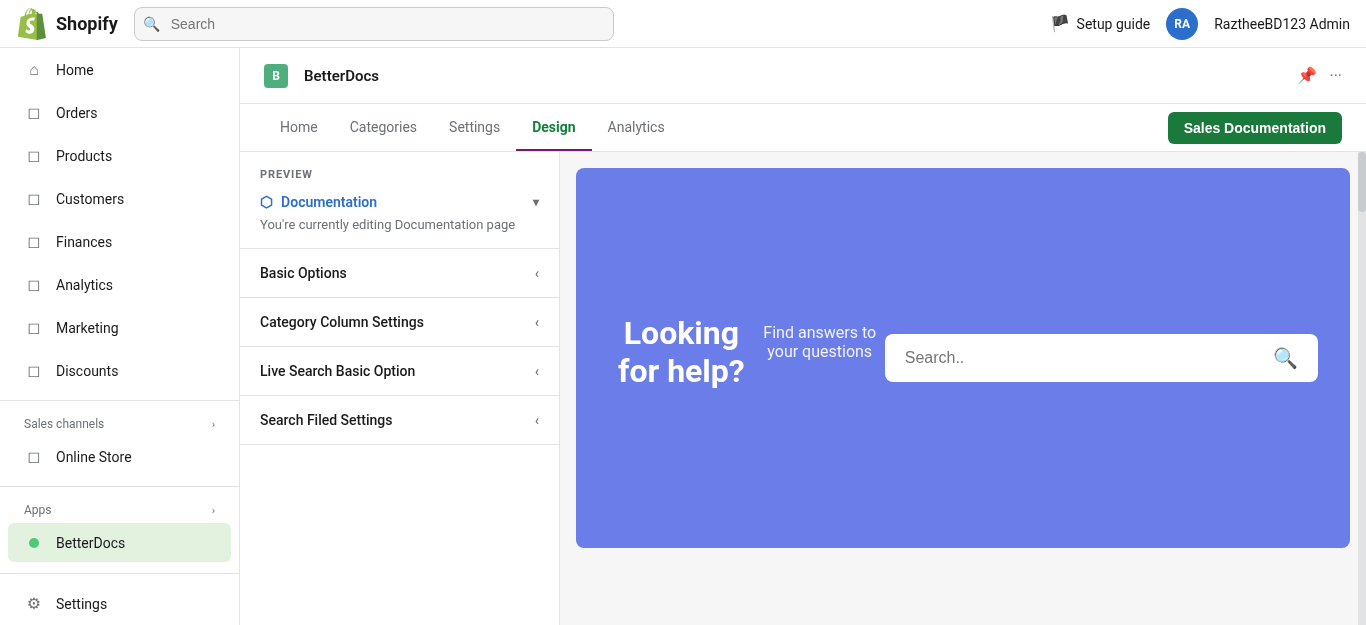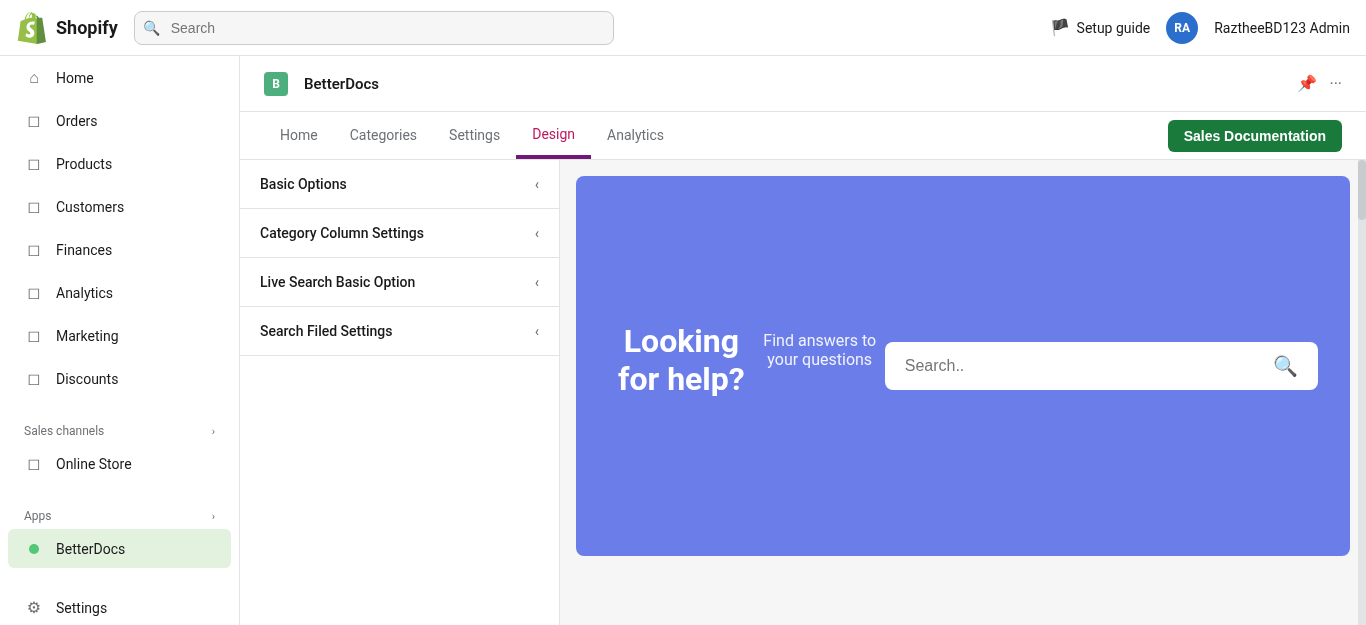--- a/index.html
+++ b/index.html
@@ -2,21 +2,21 @@
 <html><head>
   <meta charset="utf-8">
   <style>
     * { box-sizing: border-box; margin: 0; padding: 0; }
     body { font-family: -apple-system, BlinkMacSystemFont, 'Segoe UI', Roboto, sans-serif; background: #f6f6f7; display: flex; flex-direction: column; height: 625px; overflow: hidden; }
 
     
     .top-nav {
       background: #fff;
       border-bottom: 1px solid #e1e3e5;
-      height: 56px;
+      height: 48px;
       display: flex;
       align-items: center;
       padding: 0 16px;
       gap: 16px;
       flex-shrink: 0;
       z-index: 10;
     }
     .shopify-logo {
       display: flex;
       align-items: center;
@@ -209,23 +209,23 @@
       height: 100%;
       display: flex;
       align-items: center;
       font-size: 14px;
       color: #6d7175;
       cursor: pointer;
       border-bottom: 2px solid transparent;
       position: relative;
     }
     .tab.active {
-      color: #be185d;
-      border-bottom: 4px solid #701a75;
-      font-weight: 400;
+      color: #15803d;
+      border-bottom: 2px solid #701a75;
+      font-weight: 700;
     }
     .view-docs-btn {
       background: #1a7a3c;
       color: #fff;
       border: none;
       border-radius: 6px;
       padding: 8px 16px;
       font-size: 14px;
       font-weight: 600;
       cursor: pointer;
@@ -482,20 +482,29 @@
         <div class="tab">Settings</div>
         <div class="tab active">Design</div>
         <div class="tab">Analytics</div>
       </div>
       <button class="view-docs-btn">Sales Documentation</button>
     </div>
 
     <div class="design-area">
 
       <div class="left-panel">
+        <div class="preview-section">
+          <div class="preview-label">PREVIEW</div>
+          <div class="preview-link">
+            <span class="ext-icon" style="color:#2c6ecb; font-size:15px;">⬡</span>
+            <span>Documentation</span>
+            <span class="chevron-down">▾</span>
+          </div>
+          <div class="preview-desc">You're currently editing Documentation page</div>
+        </div>
 
         <div class="accordion-item">
           <div class="accordion-header">
             <span>Basic Options</span>
             <span class="accordion-chevron">‹</span>
           </div>
         </div>
 
         <div class="accordion-item">
           <div class="accordion-header">

